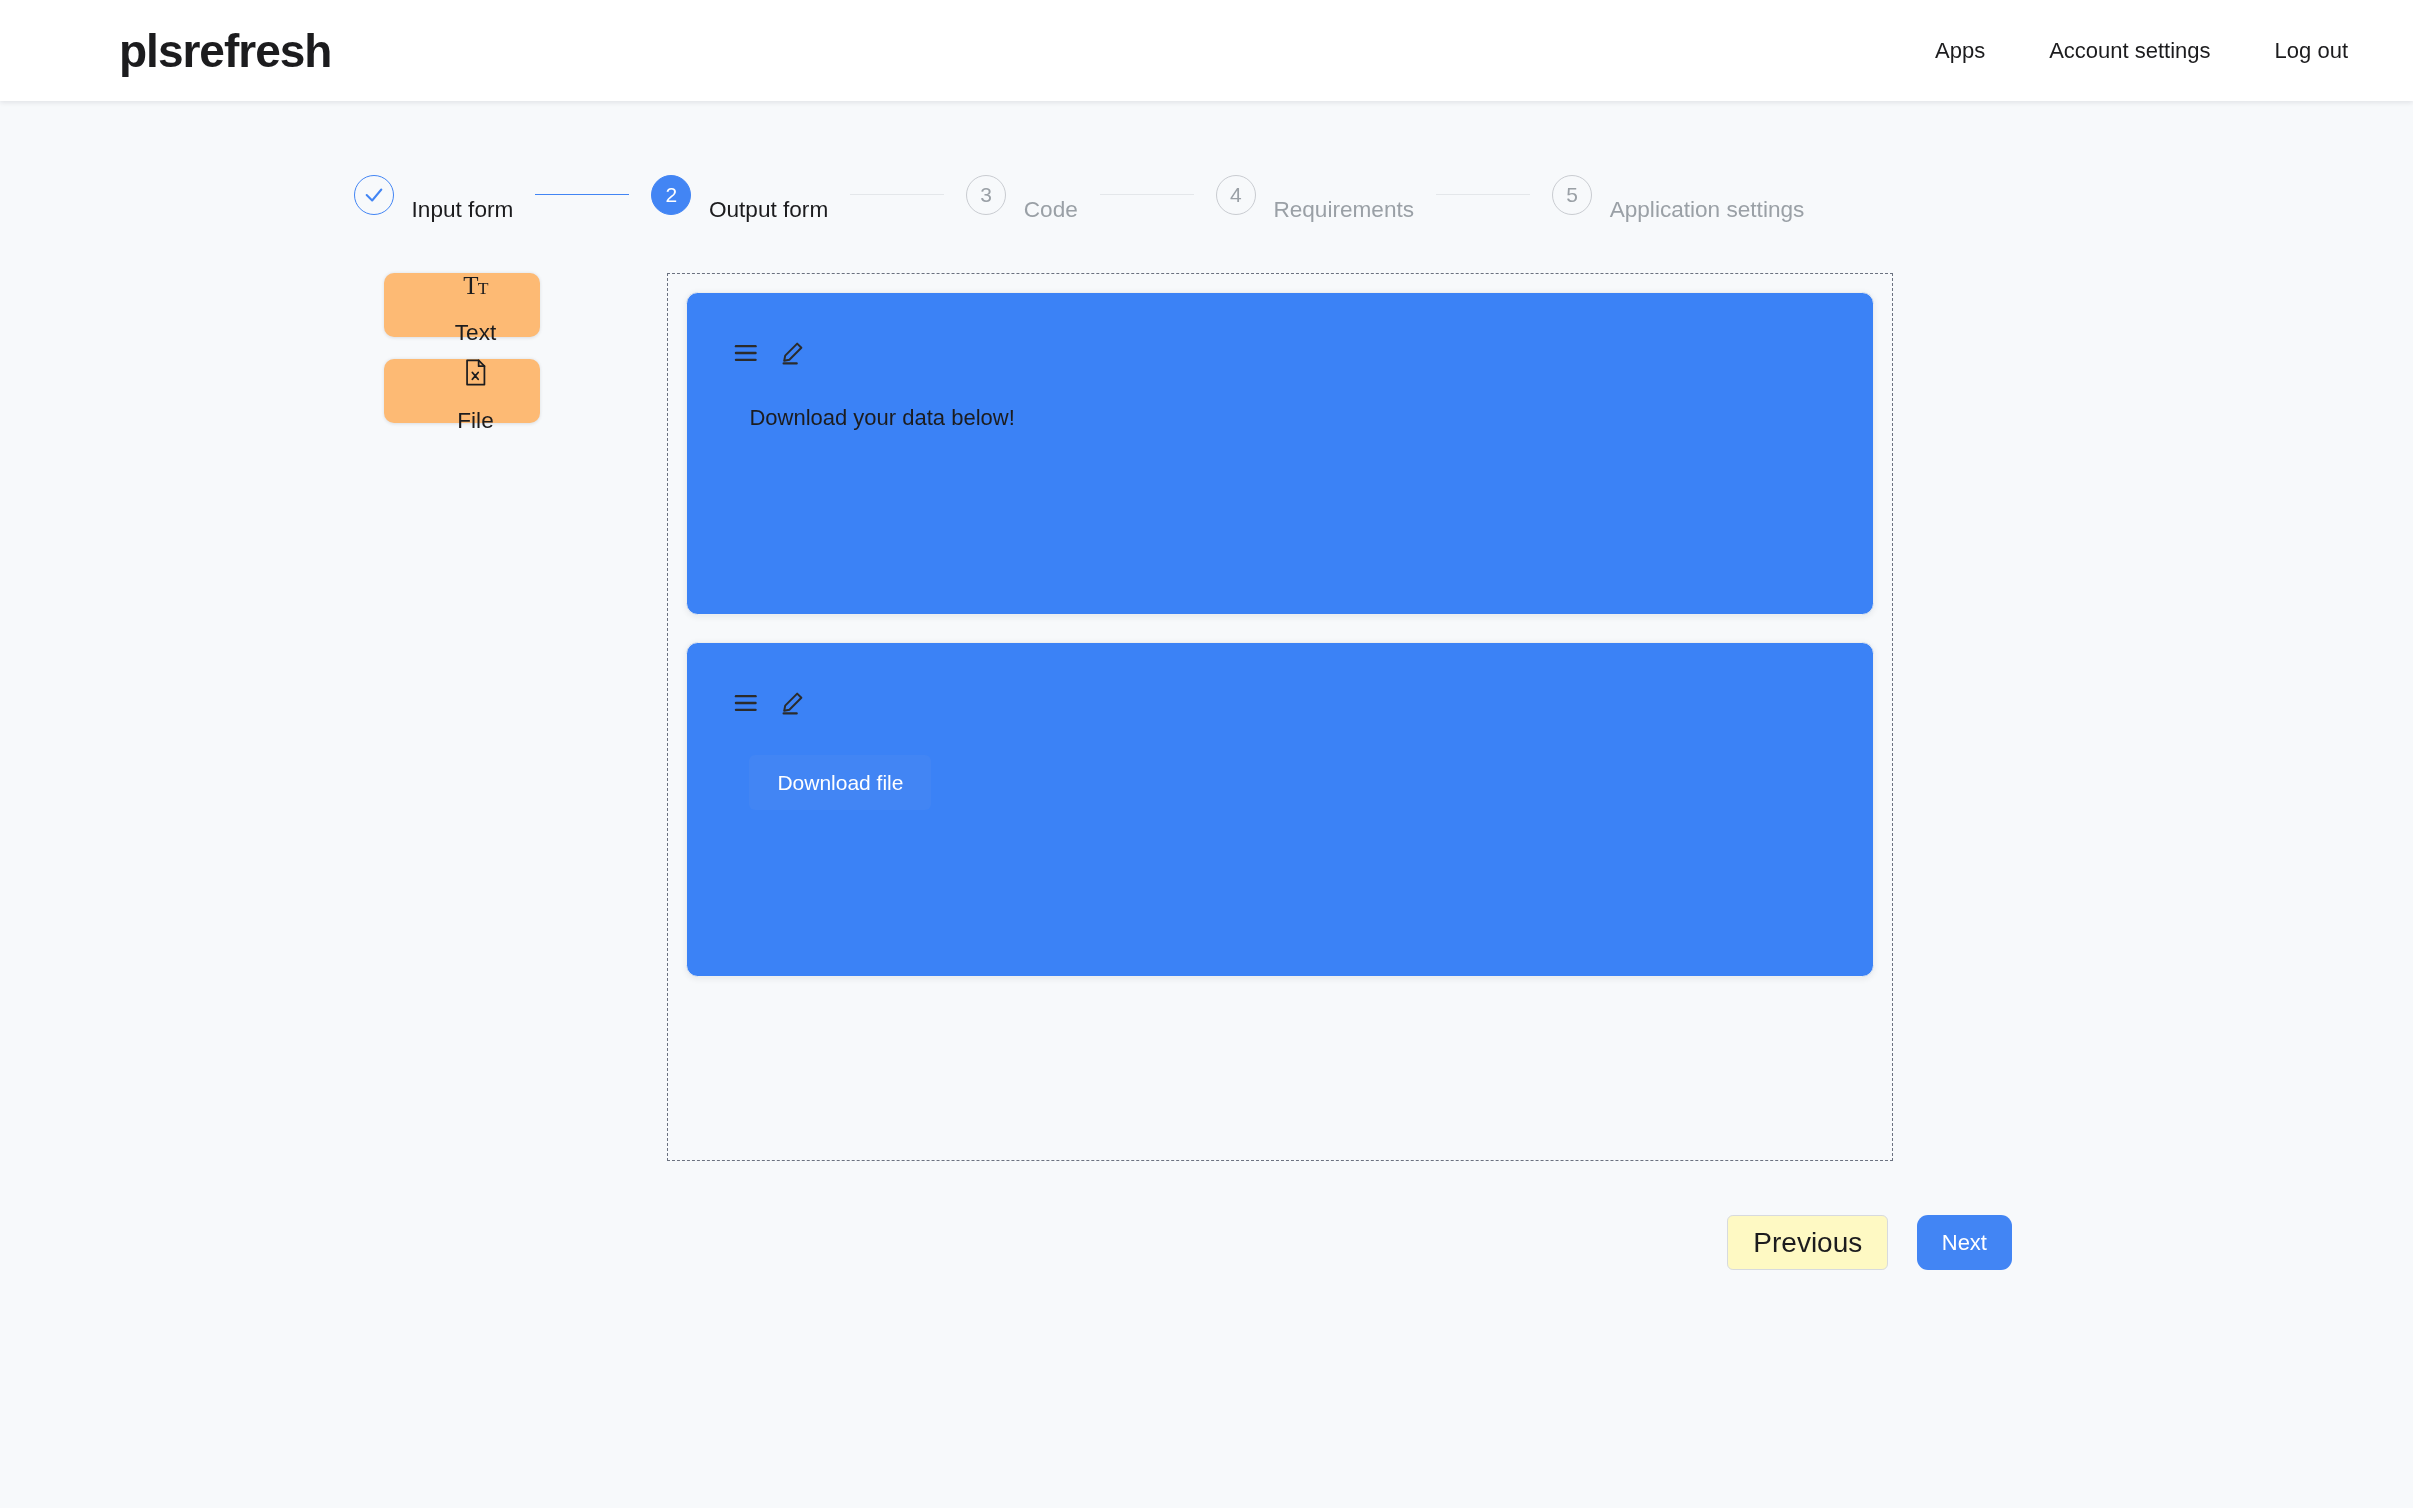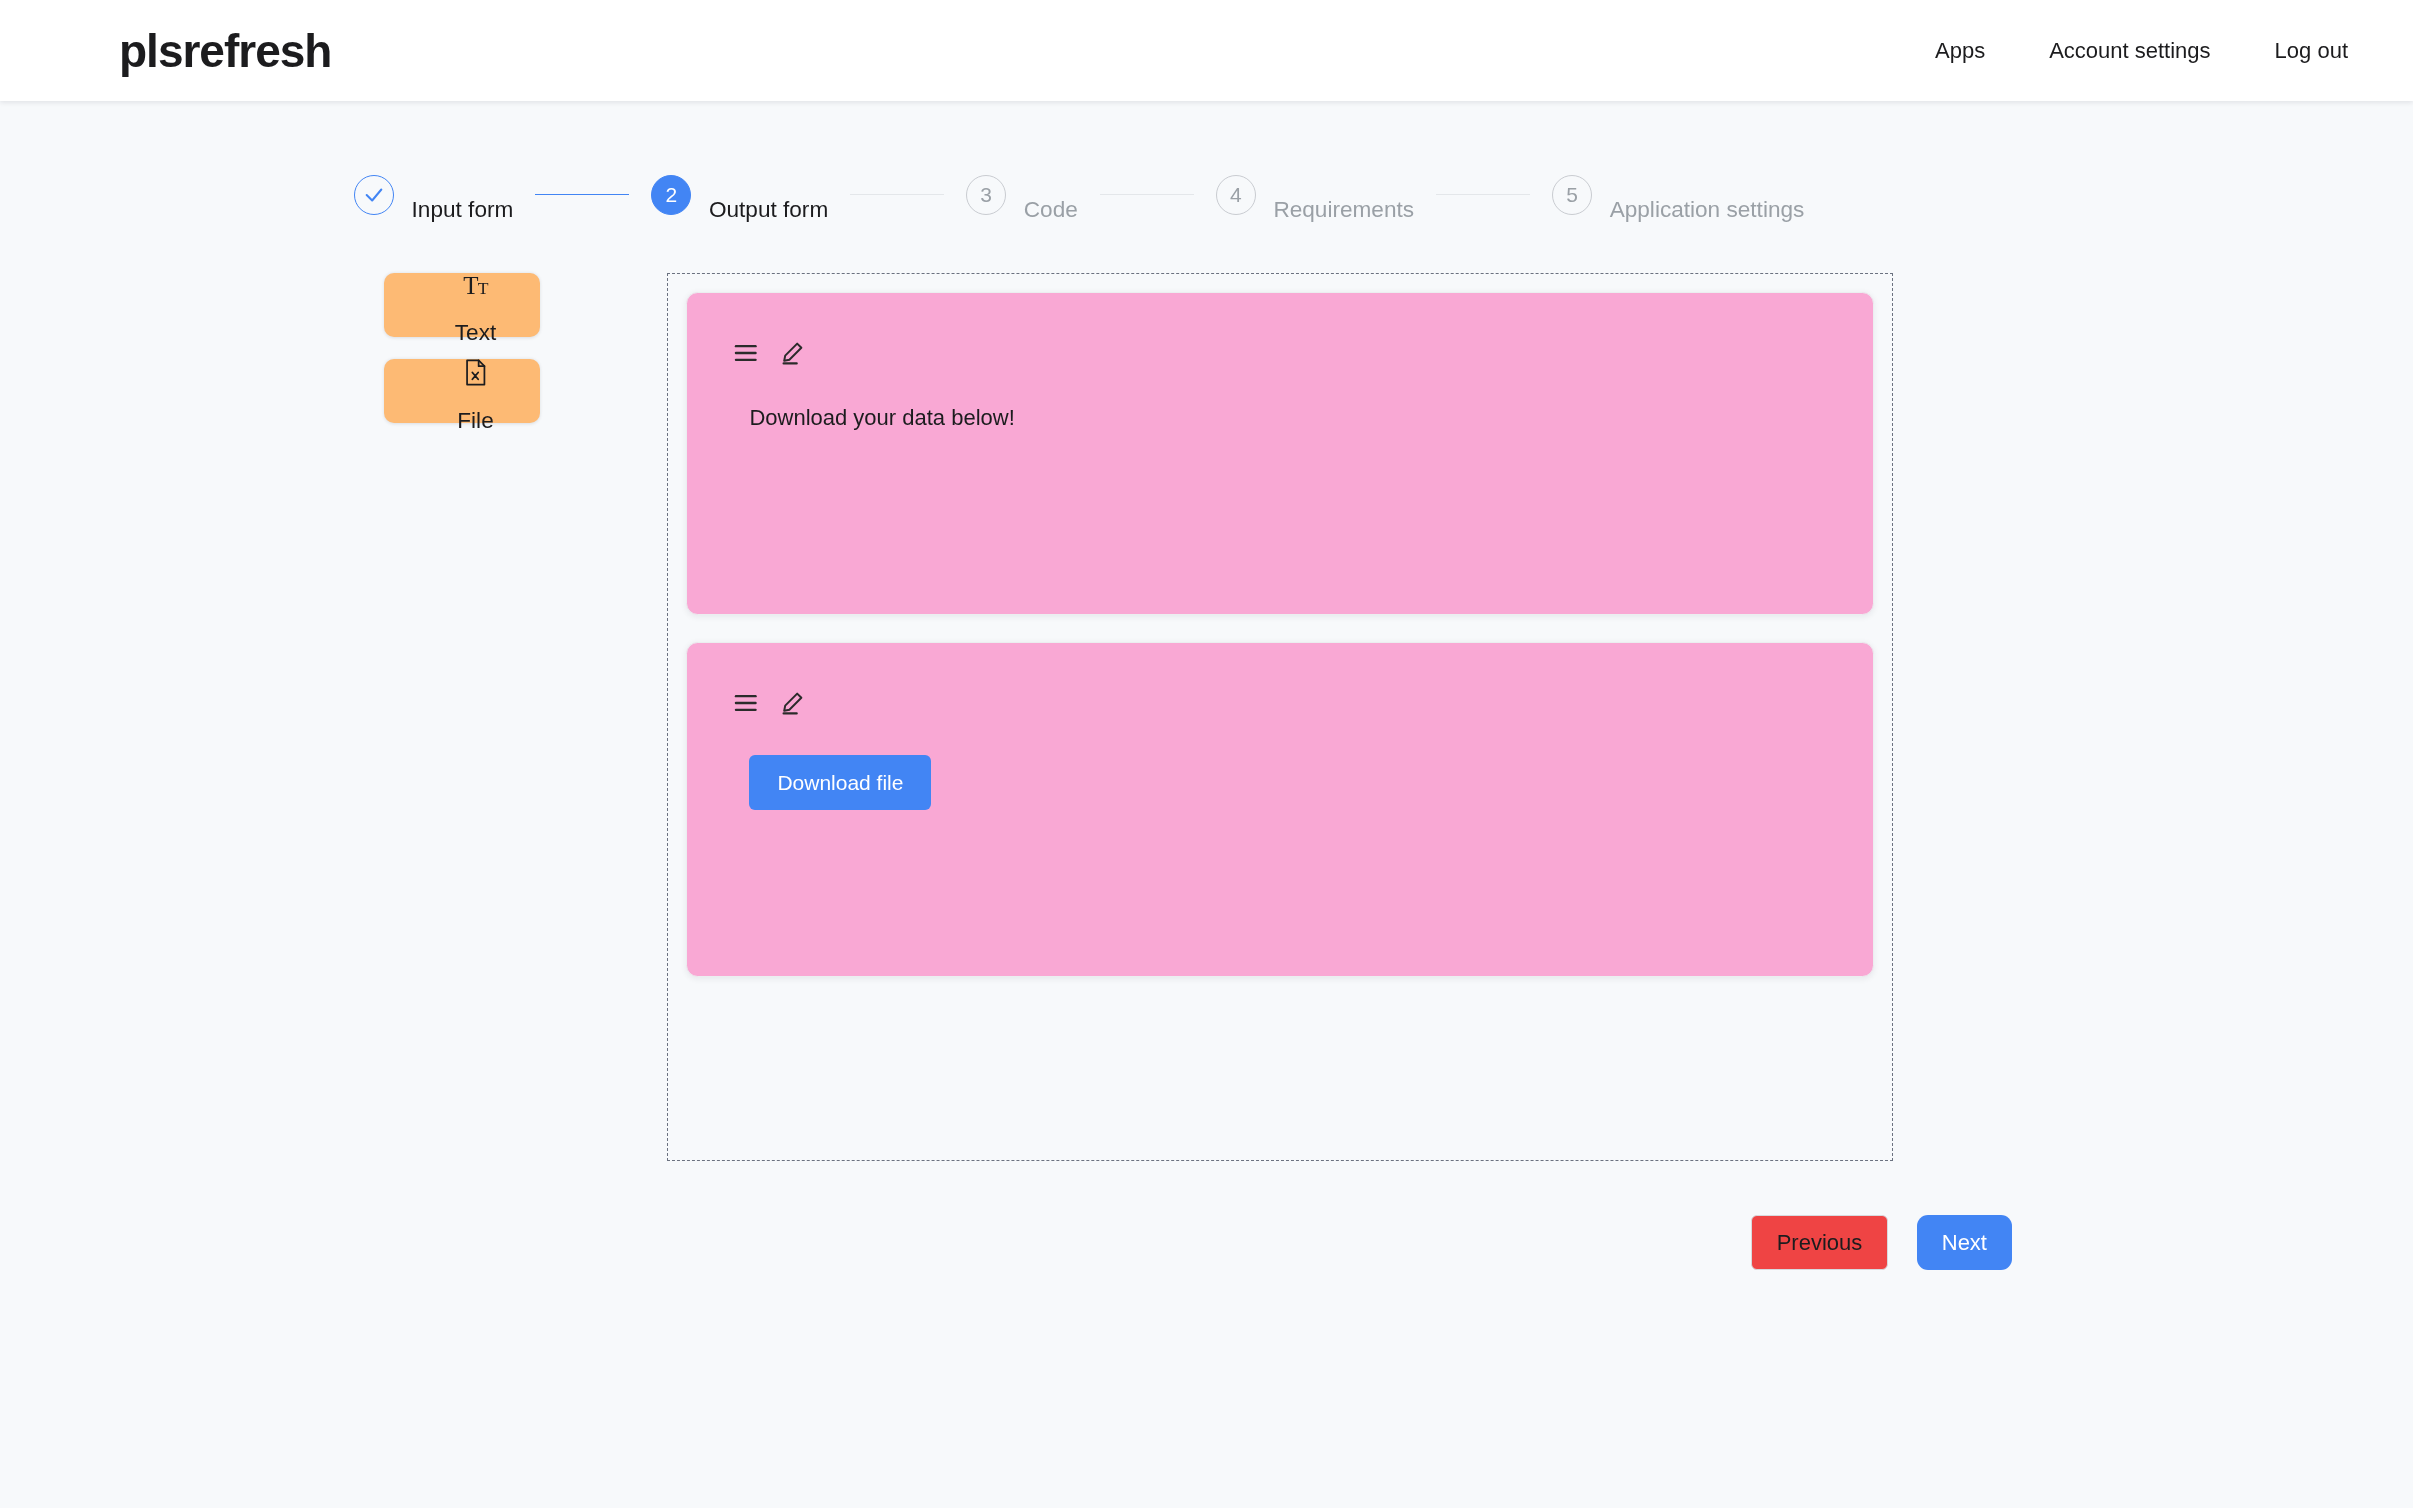--- a/index.html
+++ b/index.html
@@ -146,21 +146,21 @@
     width: 1226px;
     height: 888px;
     border: 1.7px dashed #6b7280;
     padding: 18.4px;
     display: flex;
     flex-direction: column;
     gap: 27px;
     align-items: stretch;
   }
   .card {
-    background: #f9a8d4;
+    background: #3b82f6;
     border: 0.8px solid #eceef0;
     border-radius: 11.7px;
     box-shadow: 0 1.7px 6.7px rgba(17,24,39,0.07);
     padding: 47px 0 0 47px;
     flex: 0 0 auto;
   }
   .card-text   { height: 323px; }
   .card-file   { height: 335px; }
 
   .card-tools {
@@ -205,25 +205,25 @@
   
   .footer-actions {
     display: flex;
     justify-content: flex-end;
     align-items: center;
     gap: 28.5px;
     padding: 54px 2405px 0 0;
     padding-right: 401px;
   }
   .btn-secondary {
-    background: #ef4444;
+    background: #fef9c3;
     color: #1c1c1e;
     border: 0.8px solid #d7dade;
     border-radius: 5.9px;
-    font-size: 22px;
+    font-size: 28px;
     font-family: "Liberation Sans", sans-serif;
     height: 55px;
     padding: 0 25px;
     cursor: pointer;
   }
   .btn-next {
     background: #4285f4;
     color: #ffffff;
     border: none;
     border-radius: 11px;

